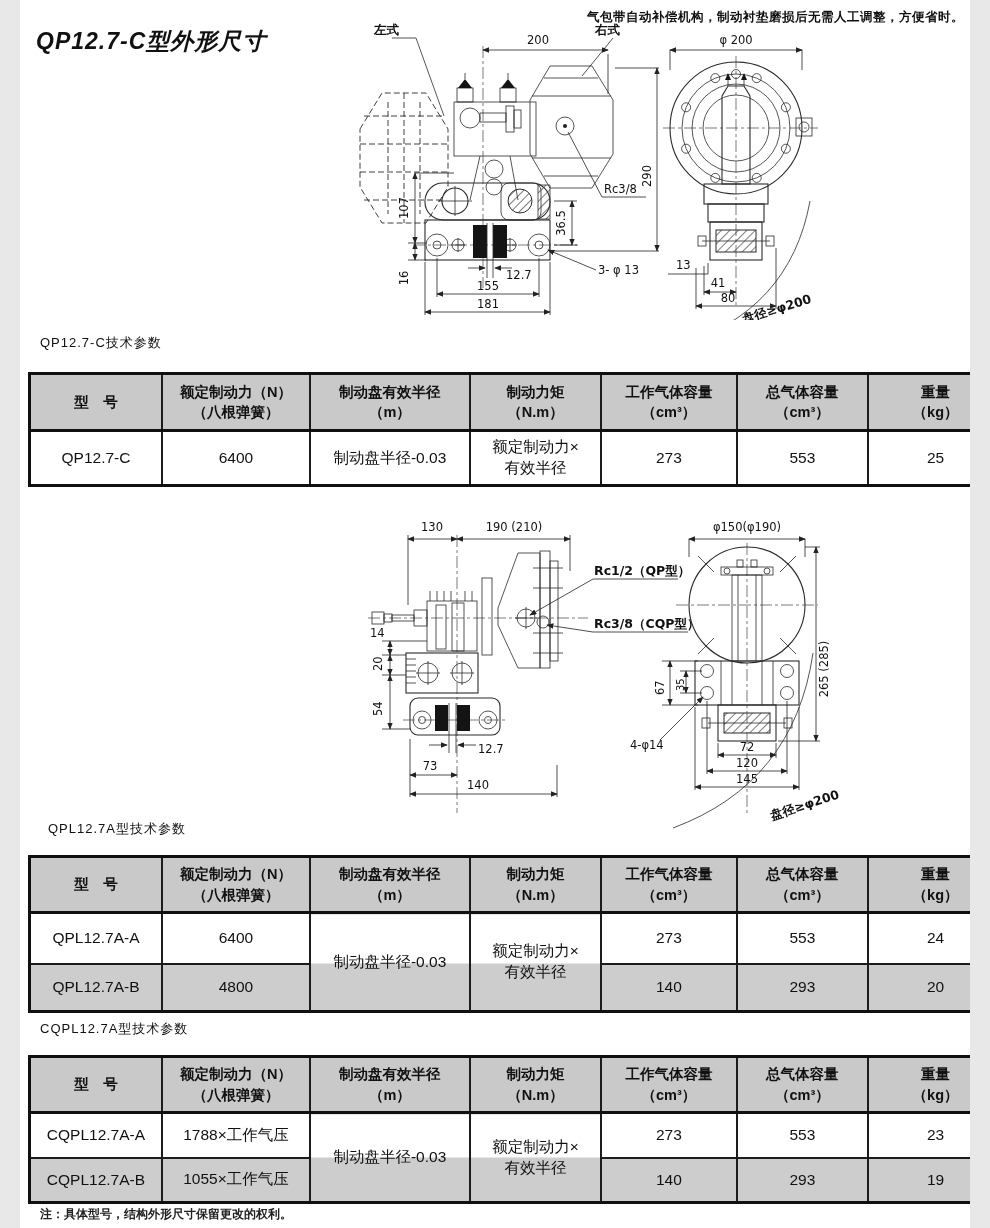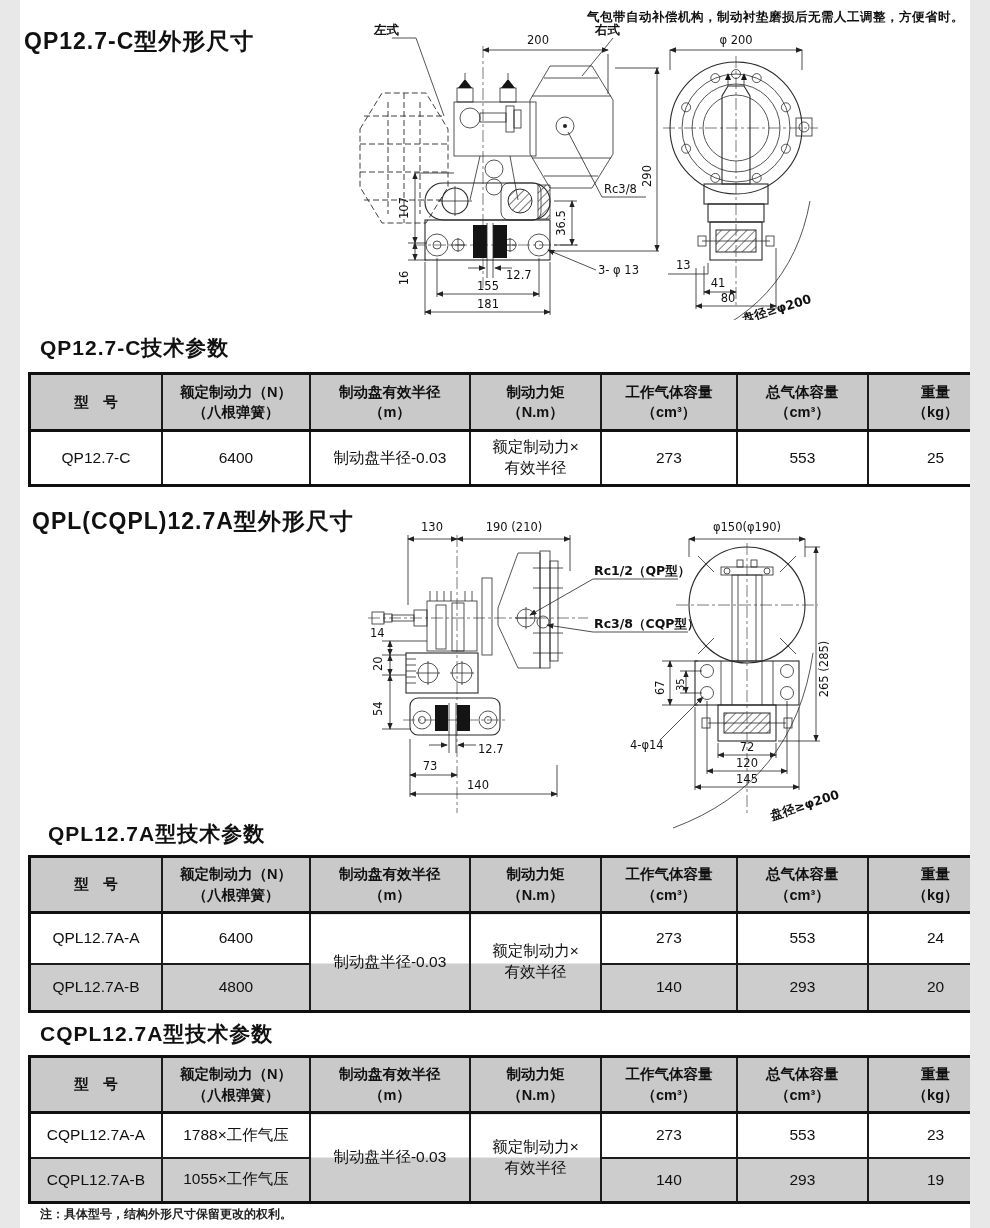--- a/index.html
+++ b/index.html
@@ -3,21 +3,21 @@
 <meta charset="utf-8">
 <style>
   html,body { margin:0; padding:0; background:#e8e8e8; }
   .page {
     position:relative; width:950px; height:1228px; background:#ffffff;
     font-family:"Liberation Sans","DejaVu Sans",sans-serif; color:#111;
     overflow:hidden; margin:0 auto;
   }
   .abs { position:absolute; }
   .h1 { font-size:23px; font-weight:bold; letter-spacing:1px; }
-  .h2 { font-size:21px; font-weight:bold; letter-spacing:1px; }
+  .h2 { font-size:13px; font-weight:normal; letter-spacing:1px; }
   .topnote { font-size:12.5px; font-weight:bold; letter-spacing:0.5px; }
   .footnote { font-size:12px; font-weight:bold; color:#222; }
 
   table.spec { border-collapse:collapse; table-layout:fixed; width:977px;
                border:3px solid #101010;padding-left:12px; }
   table.spec th, table.spec td {
     border:2px solid #1c1c1c; text-align:center; vertical-align:middle;
     padding:0; overflow:hidden;
   }
   table.spec thead th {
@@ -39,21 +39,21 @@
   svg .dim { stroke:#222; fill:none; stroke-width:0.8; }
   svg .blk { fill:#141414; stroke:none; }
 </style>
 </head>
 <body>
 
 <div class="page">
 
   <div class="abs topnote" style="top:9px; right:6px;">气包带自动补偿机构，制动衬垫磨损后无需人工调整，方便省时。</div>
 
-  <div class="abs h1" style="left:4px; top:26px;">QP12.7-C型外形尺寸</div>
+  <div class="abs h1" style="left:16px; top:26px;font-style:italic;">QP12.7-C型外形尺寸</div>
 
   <div class="abs" style="left:338px; top:16px;">
     <svg width="650" height="304" viewBox="0 0 650 304">
       <defs>
         <marker id="ar1" markerWidth="9" markerHeight="7" refX="8" refY="3.5" orient="auto-start-reverse">
           <path d="M0,0 L9,3.5 L0,7 Z" fill="#222"></path>
         </marker>
         <pattern id="h1p" width="6" height="6" patternTransform="rotate(45)" patternUnits="userSpaceOnUse">
           <line x1="0" y1="0" x2="0" y2="6" stroke="#444" stroke-width="1.4"></line>
         </pattern>
@@ -293,21 +293,20 @@
               <div>有效半径</div>
             </td>
           <td>273</td>
           <td>553</td>
           <td>25</td>
         </tr>
       </tbody>
     </table>
   </div>
 
-  <div class="abs h1" style="left:12px; top:506px;">QPL(CQPL)12.7A型外形尺寸</div>
 
   <div class="abs" style="left:338px; top:505px;margin-top:8px;">
     <svg width="650" height="318" viewBox="0 0 650 318">
       <defs>
         <marker id="ar2" markerWidth="9" markerHeight="7" refX="8" refY="3.5" orient="auto-start-reverse">
           <path d="M0,0 L9,3.5 L0,7 Z" fill="#222"></path>
         </marker>
         <pattern id="h2p" width="6" height="6" patternTransform="rotate(45)" patternUnits="userSpaceOnUse">
           <line x1="0" y1="0" x2="0" y2="6" stroke="#444" stroke-width="1.4"></line>
         </pattern>

